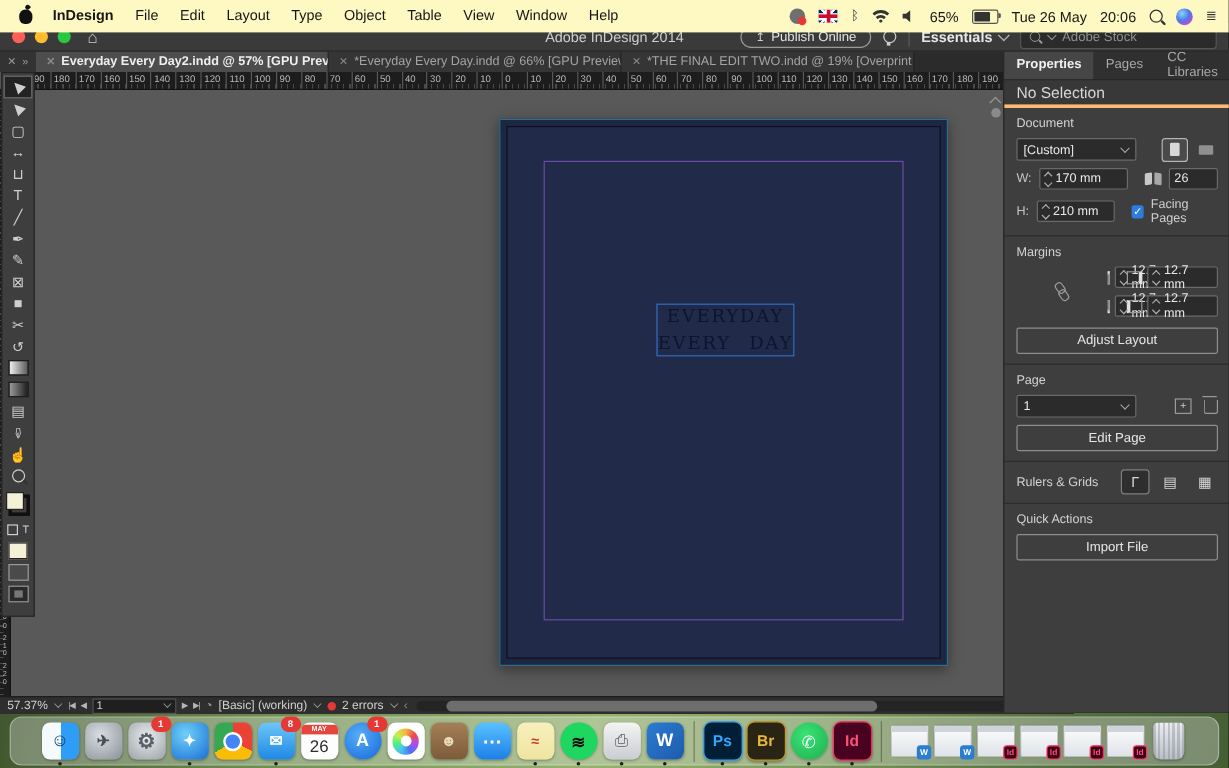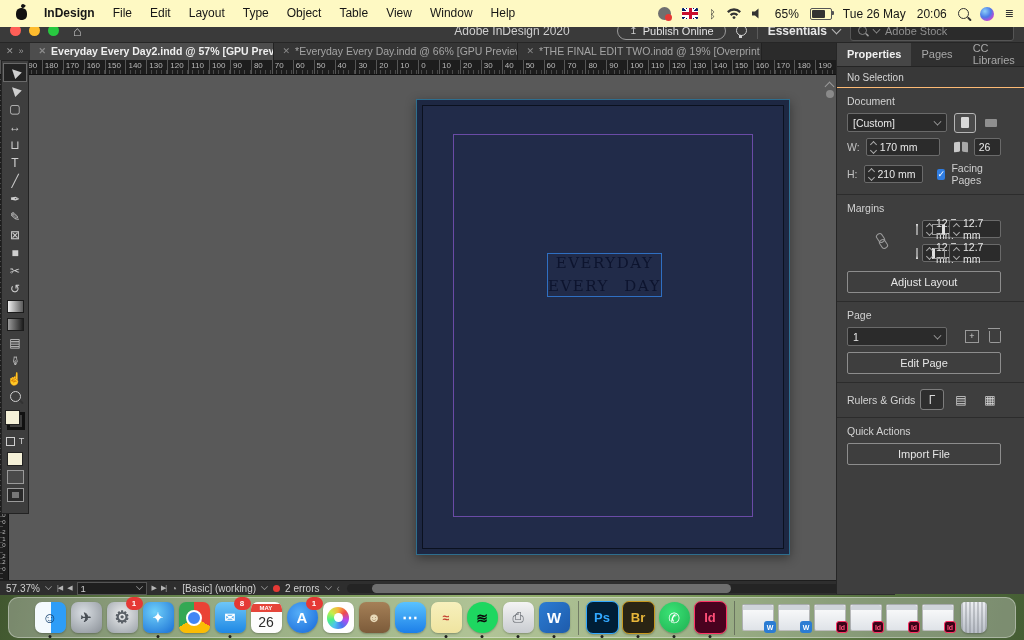--- a/index.html
+++ b/index.html
@@ -117,22 +117,22 @@
     display:flex;align-items:center;justify-content:center;}
   .previewbox i{width:7px;height:6px;background:#777;}
 
   
   #rightpanel{left:836px;top:42px;width:188px;height:552px;background:#3e3e3e;border-left:1px solid #262626;
     color:#cfcfcf;font-size:10.5px;z-index:25;}
   #ptabs{display:flex;align-items:stretch;height:24px;background:#303030;border-bottom:1px solid #242424;}
   .ptab{display:flex;align-items:center;padding:0 10px;color:#a8a8a8;font-size:11px;}
   .ptab.active{background:#464646;color:#f0f0f0;font-weight:bold;}
   #nosel{height:20px;display:flex;align-items:center;padding:0 10px;background:#383838;
-    border-bottom:1px solid #fdba74;color:#d6d6d6;font-size:10px;}
-  .sect{padding:7px 24px 8px 10px;border-bottom:1px solid #2c2c2c;}
+    border-bottom:3px solid #fdba74;color:#d6d6d6;font-size:13px;}
+  .sect{padding:7px 10px 8px 10px;border-bottom:1px solid #2c2c2c;}
   .sect-title{color:#d2d2d2;margin-bottom:6px;font-size:10.5px;}
   .row{display:flex;align-items:center;gap:6px;margin-bottom:6px;}
   .select{display:flex;align-items:center;justify-content:space-between;background:#2b2b2b;
     border:1px solid #6a6a6a;border-radius:2px;height:17px;padding:0 5px;color:#e8e8e8;flex:1;}
   .select .chv{transform:rotate(45deg) scale(.8);border-color:#aaa;}
   .field{display:flex;align-items:center;background:#2b2b2b;border:1px solid #6a6a6a;border-radius:2px;
     height:16px;padding:0 4px;color:#e8e8e8;gap:4px;}
   .stepper{display:flex;flex-direction:column;justify-content:center;gap:1px;}
   .stepper .chv{width:4px;height:4px;border-width:1px;margin:0;border-color:#aaa;}
   .lbl{color:#c2c2c2;}
@@ -274,21 +274,21 @@
       <span class="siri"></span>
       <span class="notif">≣</span>
     </div>
   </div>
 
   <div id="titlebar" class="abs">
     <span class="tl r"></span>
     <span class="tl y"></span>
     <span class="tl g"></span>
     <span class="home">⌂</span>
-    <div id="tb-title">Adobe InDesign 2020</div>
+    <div id="tb-title">Adobe InDesign 2014</div>
     <div id="tb-right">
       <span class="pill">
         <span class="up">↥</span>
         <span>Publish Online</span>
       </span>
       <span class="bulb"></span>
       <span class="vsep"></span>
       <span id="workspace">
         <span>Essentials</span>
         <span class="chv"></span>

